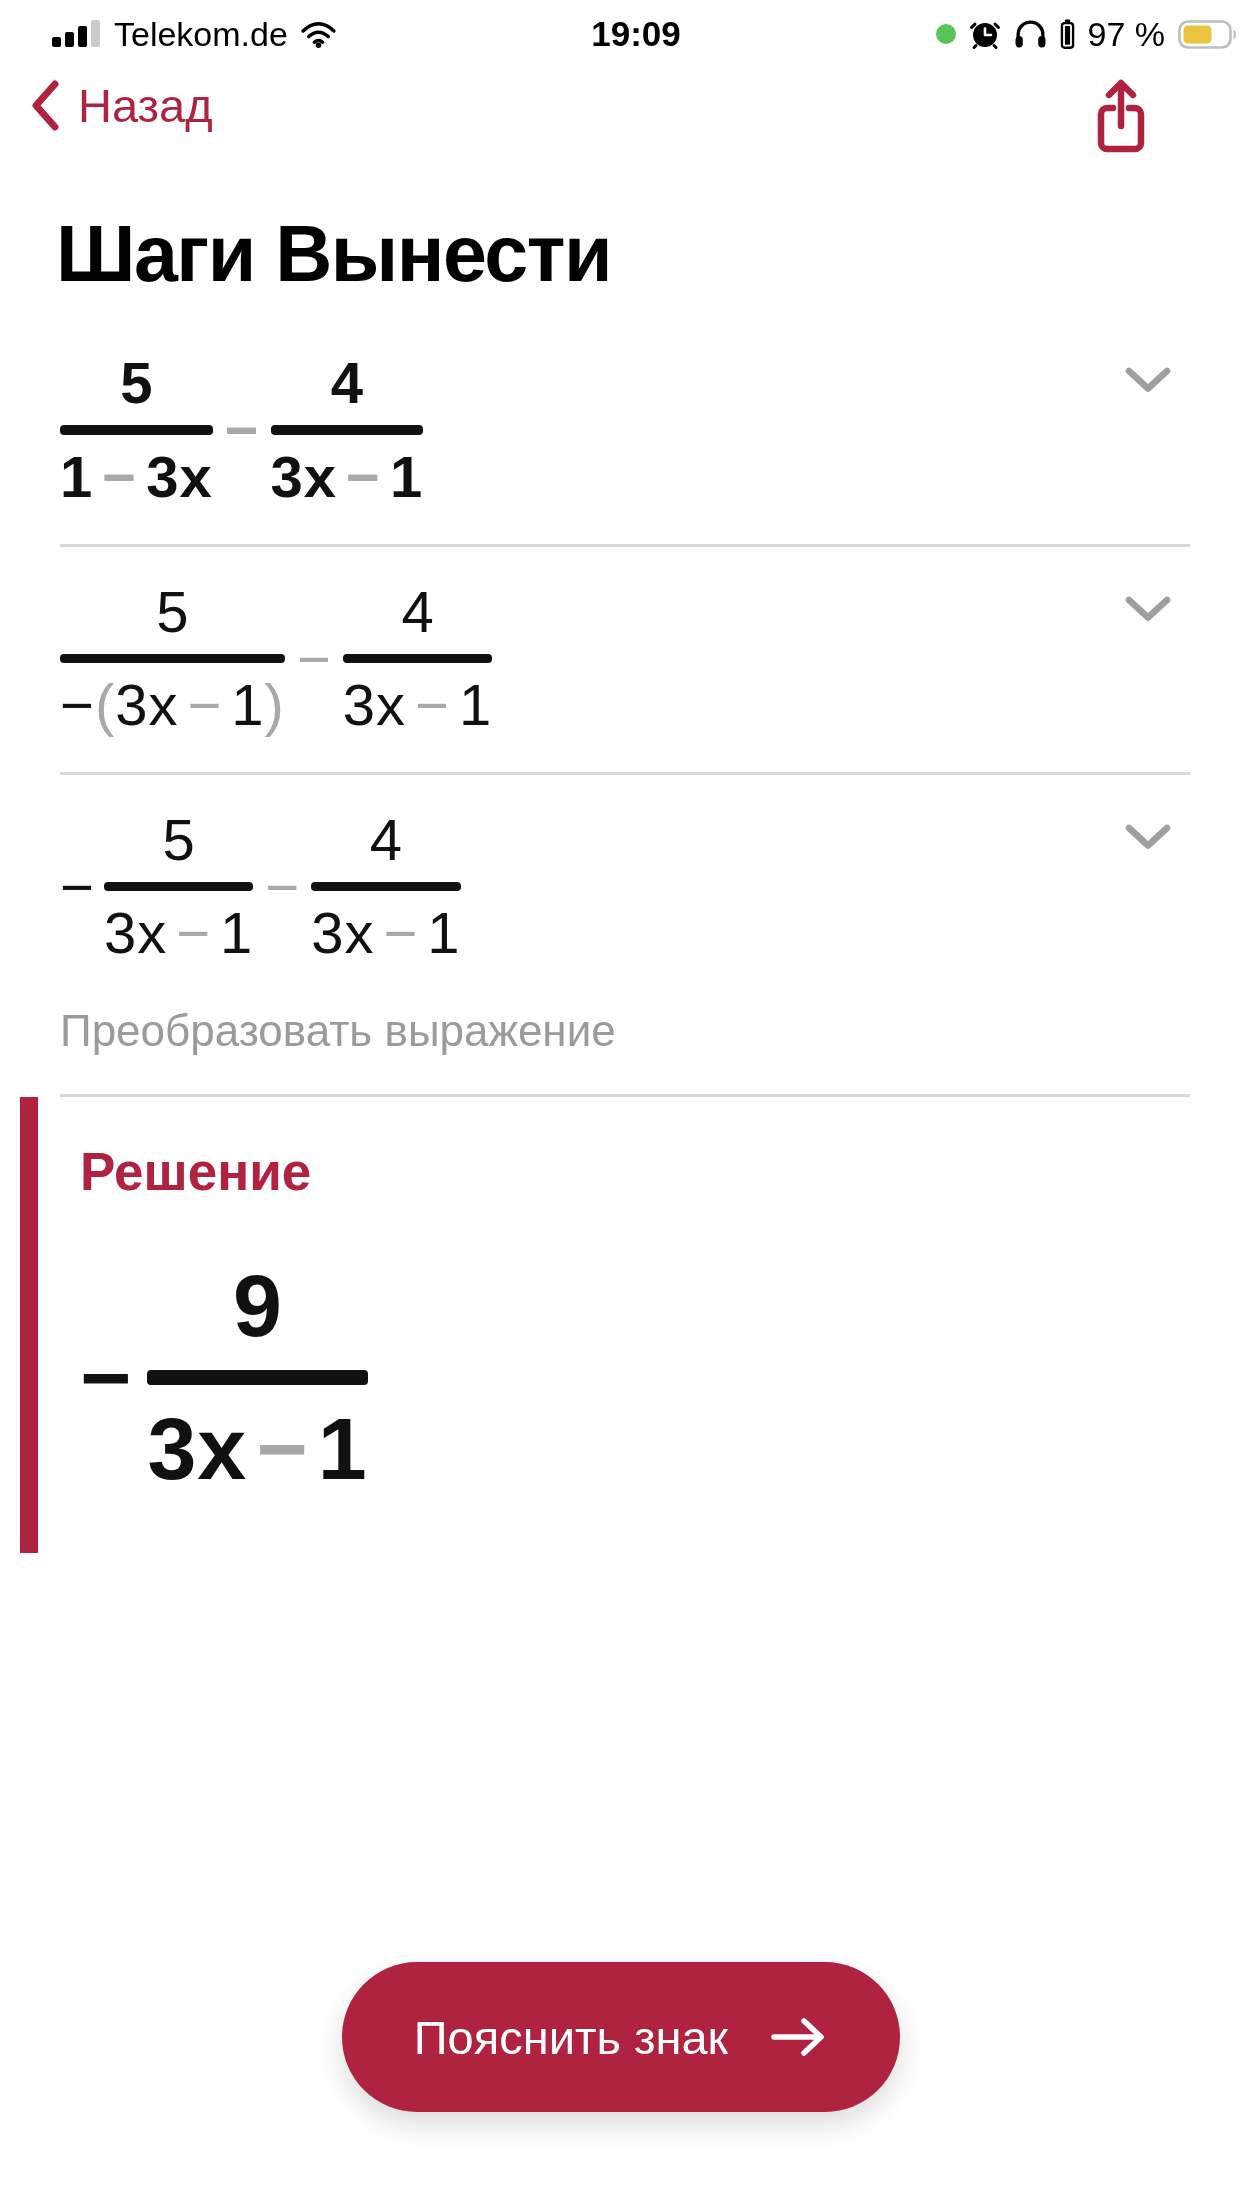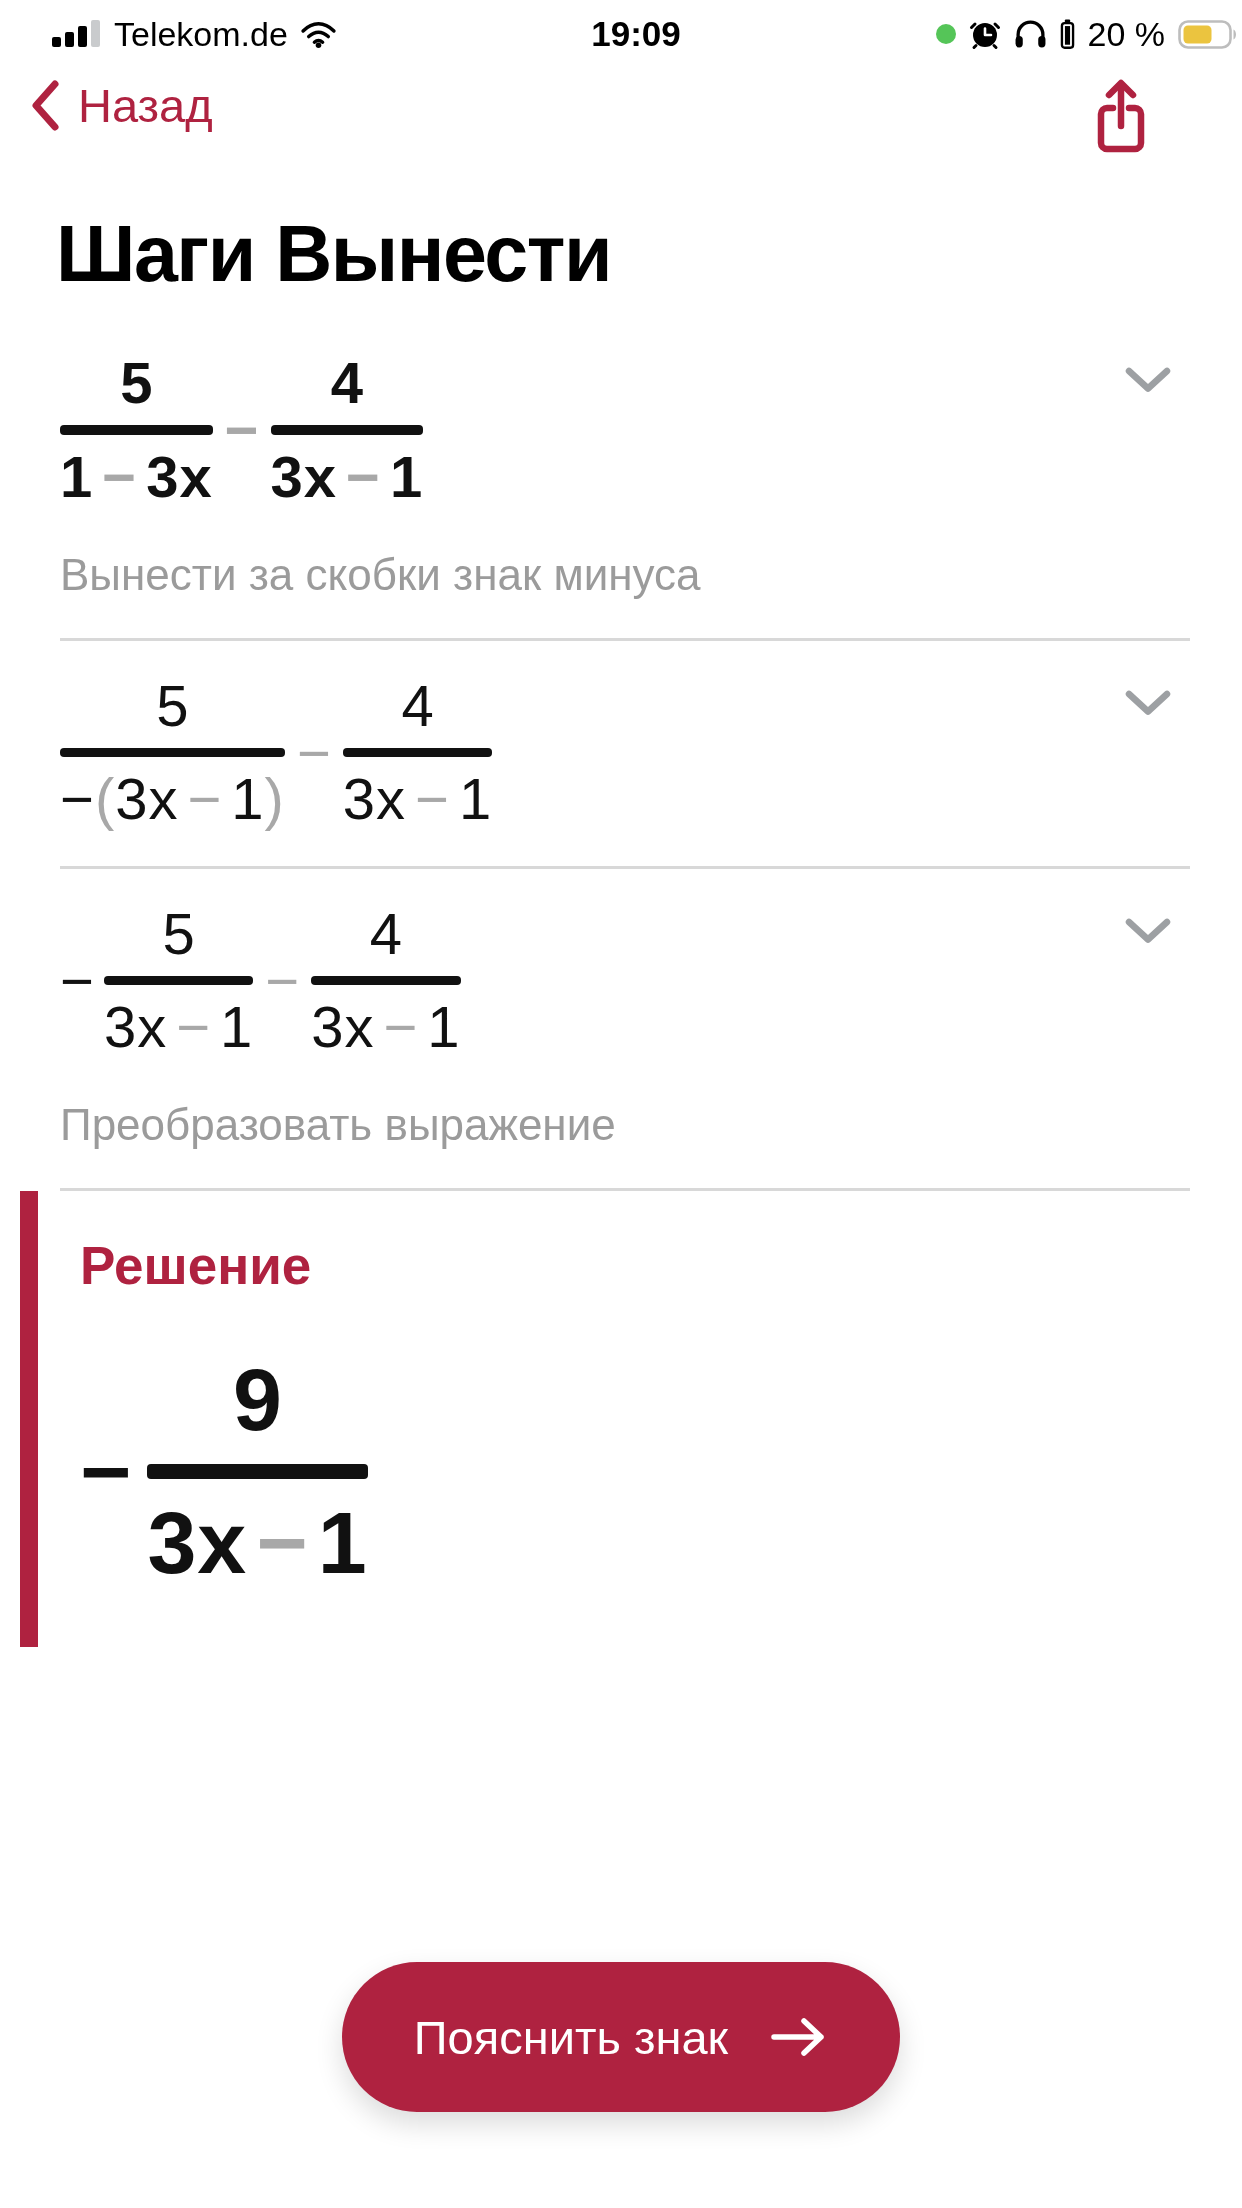--- a/index.html
+++ b/index.html
@@ -116,21 +116,21 @@
     <svg width="33" height="30" viewBox="0 0 32 29">
       <path d="M4 20 v-5 a 12 12 0 0 1 24 0 v5" stroke="#000" stroke-width="3.2" fill="none" stroke-linecap="round"></path>
       <rect x="1.5" y="16.5" width="7" height="11" rx="3.5" fill="#000"></rect>
       <rect x="23.5" y="16.5" width="7" height="11" rx="3.5" fill="#000"></rect>
     </svg>
     <svg width="15" height="30" viewBox="0 0 14 28">
       <rect x="4.5" y="0.5" width="5" height="3" rx="1" fill="#000"></rect>
       <rect x="1.8" y="3.8" width="10.4" height="23" rx="2.5" fill="none" stroke="#000" stroke-width="2.2"></rect>
       <rect x="4.6" y="6.6" width="4.8" height="17.4" fill="#000"></rect>
     </svg>
-    <span class="battery-pct">20 %</span>
+    <span class="battery-pct">97 %</span>
     <svg width="60" height="29" viewBox="0 0 60 29">
       <rect x="1.5" y="1.5" width="51" height="26" rx="8.5" fill="none" stroke="#BDBDBD" stroke-width="2.6"></rect>
       <rect x="5.5" y="5.5" width="28" height="18" rx="4.5" fill="#EBC43F"></rect>
       <path d="M55.5 9.5 C 58.8 11.2, 58.8 17.8, 55.5 19.5 Z" fill="#BDBDBD"></path>
     </svg>
   </div>
 </div>
 
 <div class="navbar">
   <button class="back-btn">
@@ -167,21 +167,20 @@
       <span class="frac">
         <span class="num">4</span>
         <span class="fbar"></span>
         <span class="den">
           <span>3x</span>
             <span class="tk-g tk-m">−</span>
             <span>1</span>
         </span>
       </span>
     </div>
-    <div class="caption">Вынести за скобки знак минуса</div>
     <button class="step-chevron">
       <svg width="48" height="28" viewBox="0 0 48 28">
         <polyline points="5,5 24,22.5 43,5" fill="none" stroke="#9DA0A3" stroke-width="6.5" stroke-linecap="round" stroke-linejoin="round"></polyline>
       </svg>
     </button>
   </div>
 
   <div class="step">
     <div class="math">
       <span class="frac">

